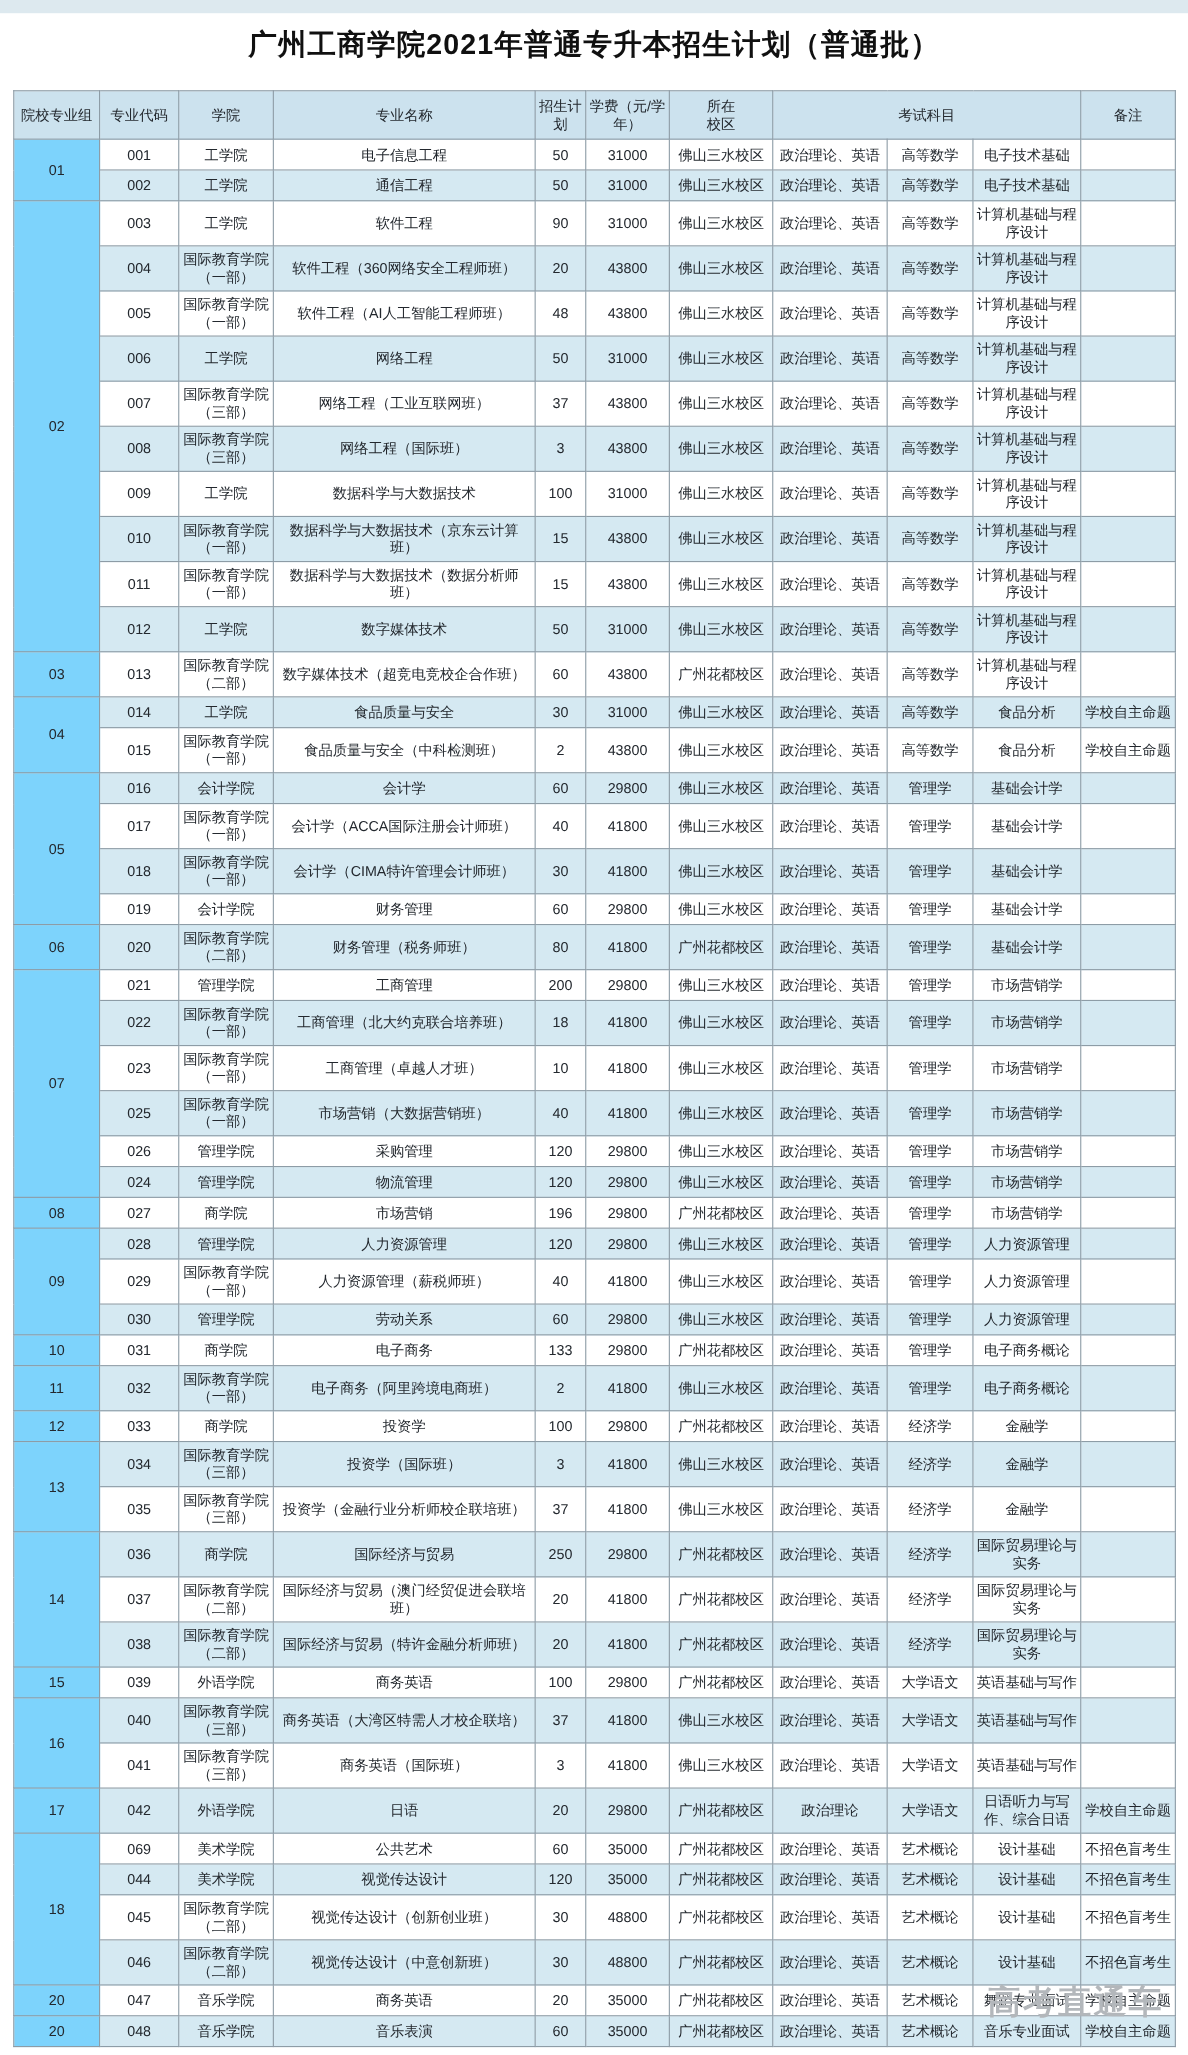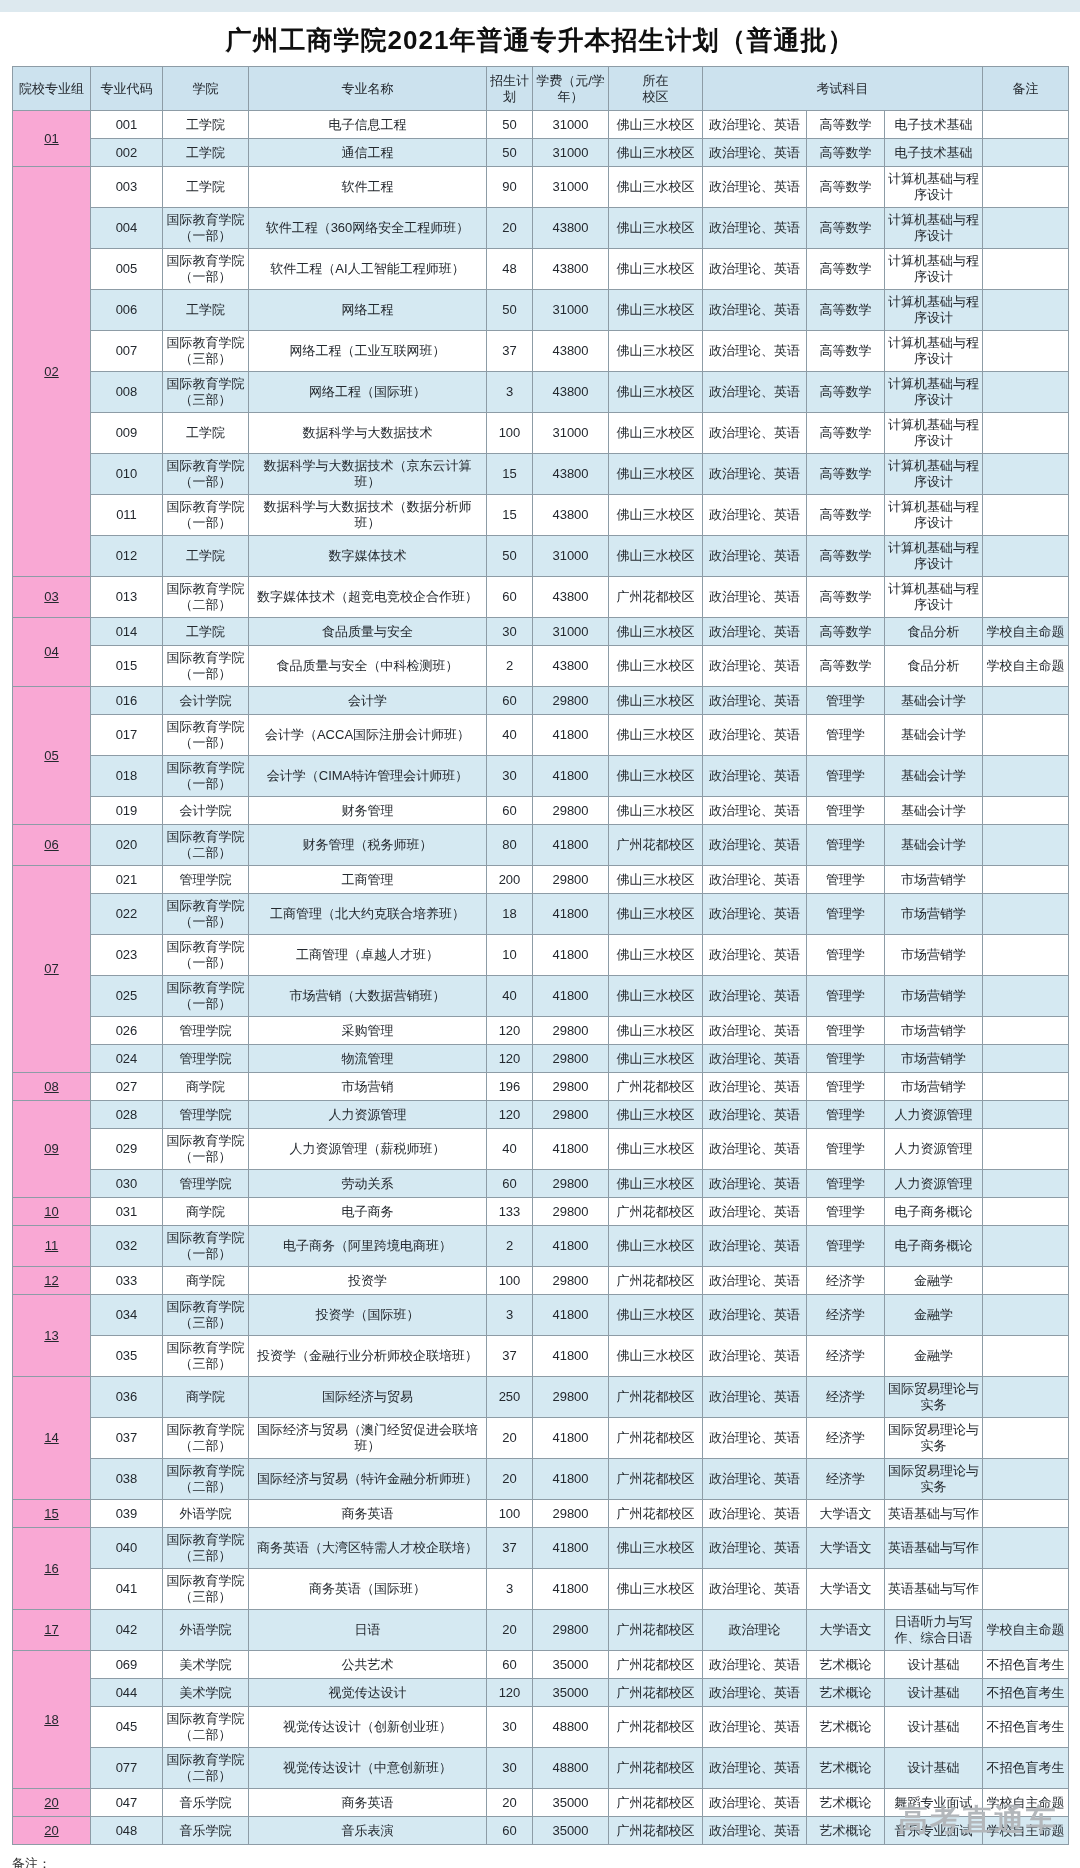--- a/index.html
+++ b/index.html
@@ -12,41 +12,41 @@
   }
   *{box-sizing:border-box;}
   html,body{margin:0;padding:0;}
   body{
     width:1080px;height:1868px;position:relative;overflow:hidden;
     background:#ffffff;color:var(--text);
     font-family:"Liberation Sans", sans-serif;
   }
   .top-strip{height:12px;width:100%;background:var(--strip);}
   .title{
-    margin:0;padding:11px 0 8px 0;
+    margin:0;padding:11px 0 24px 0;
     text-align:center;font-size:26px;font-weight:bold;color:#101010;
     letter-spacing:1px;
   }
   table.plan-table{
     width:1056px;margin:0 12px;border-collapse:collapse;table-layout:fixed;
   }
   table.plan-table th, table.plan-table td{
     border:1px solid var(--border);
     text-align:center;vertical-align:middle;
     font-size:13px;line-height:16px;color:var(--text);
     padding:4px 2px;word-break:break-all;
   }
   table.plan-table th{
     background:var(--header-bg);
     font-weight:normal;white-space:pre-line;
     height:44px;padding:4px 1px;
   }
   table.plan-table tbody tr{height:28px;}
   tr.alt td{background:var(--row-alt);}
-  td.group-cell, tr.alt td.group-cell{background:#f9a8d4;text-decoration:underline;}
+  td.group-cell, tr.alt td.group-cell{background:#7dd3fc;}
   .footer{
     margin:8px 0 0 12px;font-size:13px;color:#2e2e2e;line-height:22px;
     text-align:left;
   }
   .watermark{
     position:absolute;top:1800px;right:22px;
     font-size:30px;font-weight:bold;color:var(--watermark);
     letter-spacing:2px;
   }
 </style>
@@ -641,21 +641,21 @@
           <td>视觉传达设计（创新创业班）</td>
           <td>30</td>
           <td>48800</td>
           <td>广州花都校区</td>
           <td>政治理论、英语</td>
           <td>艺术概论</td>
           <td>设计基础</td>
           <td>不招色盲考生</td>
         </tr>
         <tr class="alt">
-          <td>077</td>
+          <td>046</td>
           <td>国际教育学院（二部）</td>
           <td>视觉传达设计（中意创新班）</td>
           <td>30</td>
           <td>48800</td>
           <td>广州花都校区</td>
           <td>政治理论、英语</td>
           <td>艺术概论</td>
           <td>设计基础</td>
           <td>不招色盲考生</td>
         </tr>

